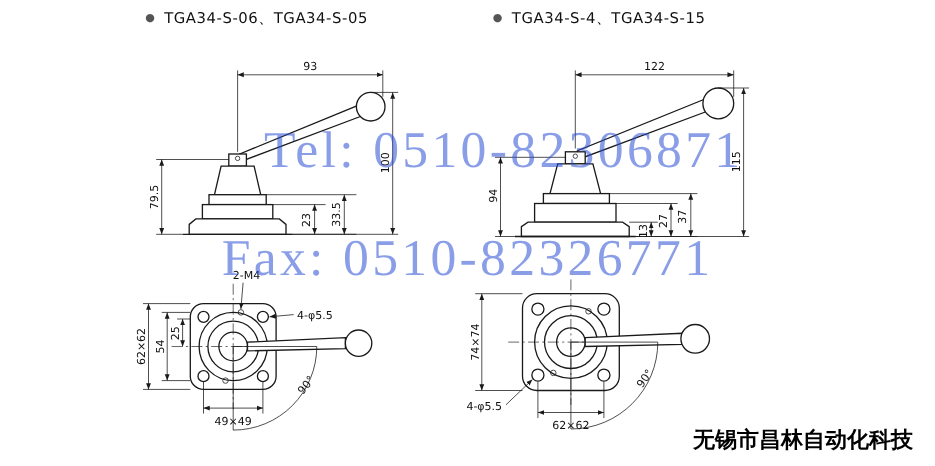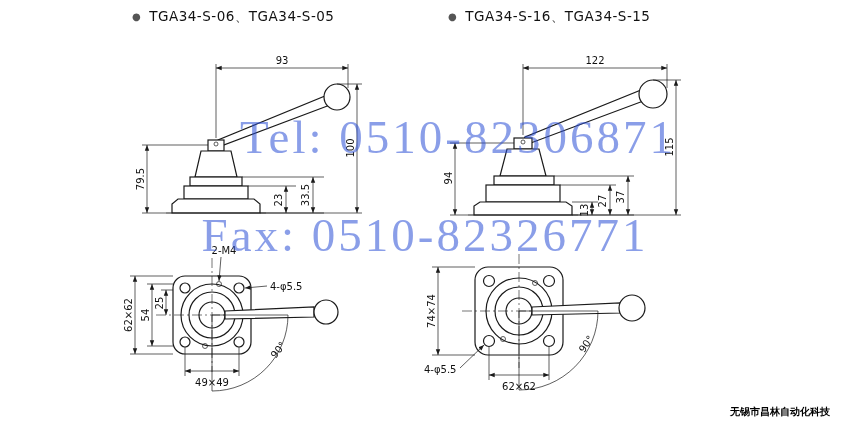--- a/index.html
+++ b/index.html
@@ -6,40 +6,40 @@
   .page{position:relative;width:850px;height:424px;background:#ffffff;overflow:hidden;
         font-family:"DejaVu Sans","Liberation Sans",sans-serif;}
   .model-header{position:absolute;display:flex;align-items:center;gap:8px;
         font-size:13.5px;color:#111;letter-spacing:.5px;z-index:2;}
   .bullet{color:#555;font-size:10px;line-height:1;}
   .wm{position:absolute;left:0;width:100%;text-align:center;white-space:nowrap;
       font-family:"Liberation Serif","DejaVu Serif",serif;font-size:47px;
       color:#2b4fd6;opacity:.55;letter-spacing:3px;pointer-events:none;z-index:6;}
   .wm.tel{top:110px;padding-left:33px;}
   .wm.fax{top:208px;}
-  .footer{position:absolute;top:405px;right:20px;font-size:10px;font-weight:bold;color:#000;z-index:4;}
+  .footer{position:absolute;top:386px;right:20px;font-size:20px;font-weight:bold;color:#000;z-index:4;}
   svg{position:absolute;overflow:visible;z-index:1;}
   .ln{stroke:#1a1a1a;stroke-width:1.2;fill:none;}
   .fw{fill:#ffffff;}
   .thin{stroke:#1a1a1a;stroke-width:.7;fill:none;}
   .cl{stroke:#1a1a1a;stroke-width:.6;stroke-dasharray:10 3 2 3;fill:none;}
   .dim{font-family:"DejaVu Sans",sans-serif;font-size:10px;fill:#111;stroke:none;}
 </style>
 </head>
 <body>
 
 <div class="page">
 
   <div class="model-header" style="left:132px;top:8px;">
     <span class="bullet">●</span>
     <span>TGA34-S-06、TGA34-S-05</span>
   </div>
   <div class="model-header" style="left:448px;top:8px;">
     <span class="bullet">●</span>
-    <span>TGA34-S-16、TGA34-S-15</span>
+    <span>TGA34-S-4、TGA34-S-15</span>
   </div>
 
   <svg style="left:128px;top:52px;" width="240" height="185" viewBox="0 0 240 185">
     <defs>
       <marker id="m1" viewBox="0 0 10 10" refX="9" refY="5" markerWidth="9" markerHeight="9" orient="auto-start-reverse">
         <path d="M0,1.5 L9,5 L0,8.5 Z" fill="#1a1a1a"></path>
       </marker>
     </defs>
     <g>
       <polygon class="ln fw" points="85,97 90,88 197,44 202,53"></polygon>

